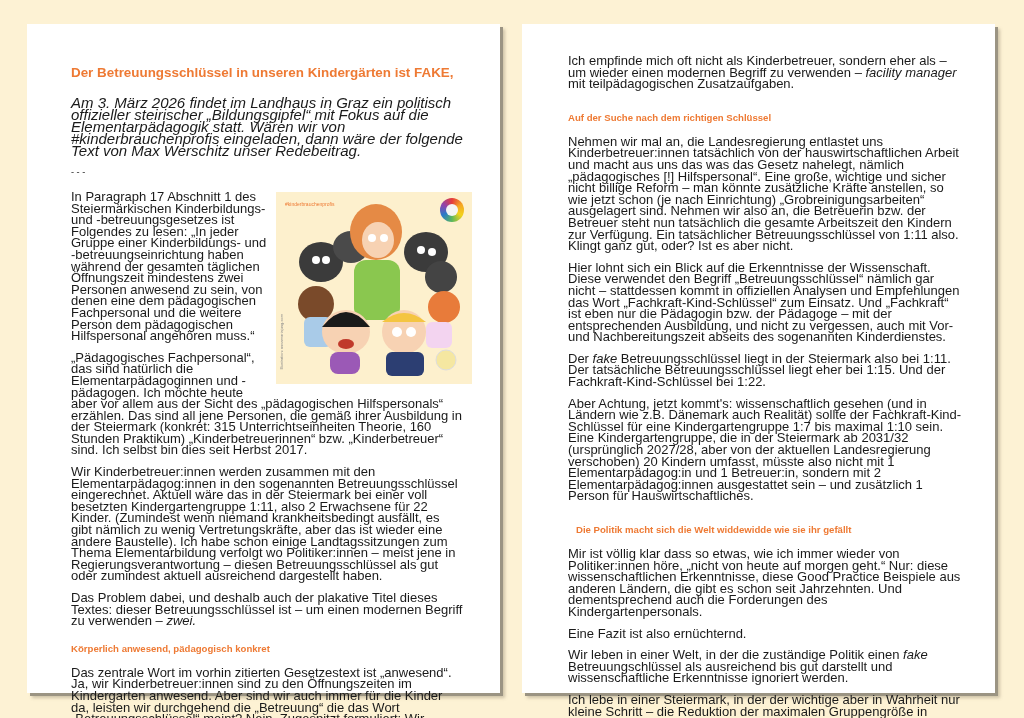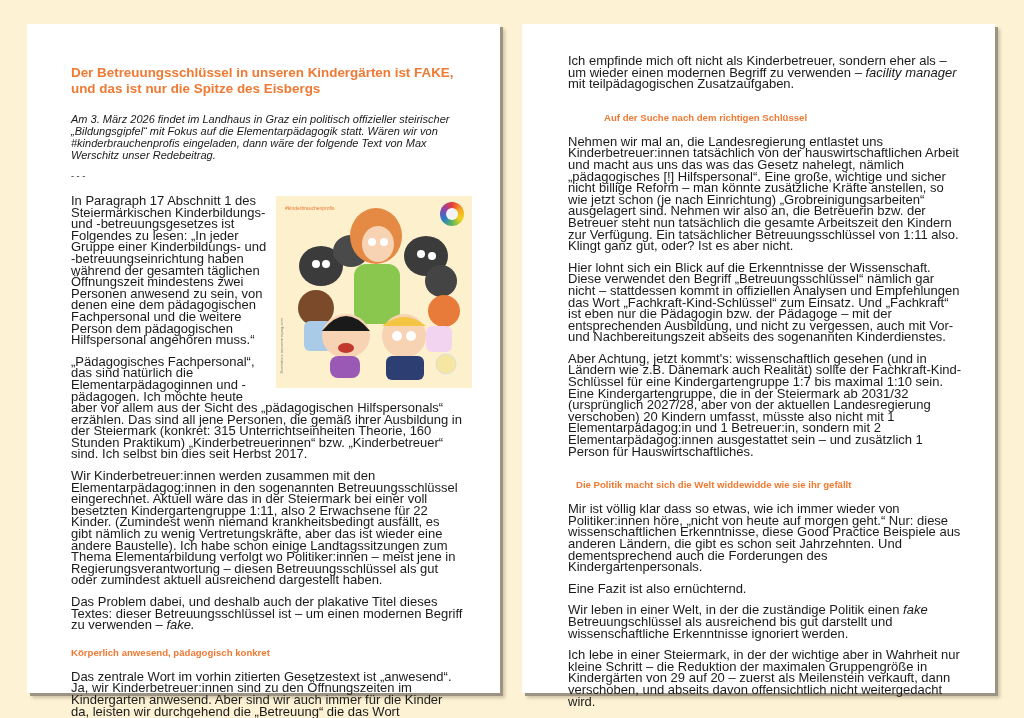--- a/index.html
+++ b/index.html
@@ -22,21 +22,21 @@
 
     .title {
       color: #ee7a34;
       font-weight: bold;
       font-size: 13.4px;
       line-height: 16px;
       margin: 10px 0 8px 0;
     }
     .intro {
       font-style: italic;
-      font-size: 11px;
+      font-size: 15px;
       line-height: 12px;
       margin: 16px 0 10px 0;
     }
     p {
       font-size: 13px;
       line-height: 11.6px;
       margin: 0 0 10px 0;
     }
     .sep { font-size: 9.2px; margin: 0 0 14px 0; }
     h2 {
@@ -76,21 +76,20 @@
       font-size: 4px; color: #888; writing-mode: vertical-rl; transform: rotate(180deg);
     }
     .illo-art { position: absolute; left: 0; top: 0; width: 196px; height: 192px; }
   </style>
 </head>
 <body>
 
 <div class="page" id="page-left">
   <div class="title">
     <span>Der Betreuungsschlüssel in unseren Kindergärten ist FAKE,</span><br>
-    <span>und das ist nur die Spitze des Eisbergs</span>
   </div>
   <div class="intro">Am 3. März 2026 findet im Landhaus in Graz ein politisch offizieller steirischer „Bildungsgipfel“ mit Fokus auf die Elementarpädagogik statt. Wären wir von #kinderbrauchenprofis eingeladen, dann wäre der folgende Text von Max Werschitz unser Redebeitrag.</div>
   <div class="sep">- - -</div>
 
   <div class="illustration">
     <svg class="illo-art" viewBox="0 0 196 192">
 
       <ellipse cx="45" cy="70" rx="22" ry="20" fill="#3b3b3b"></ellipse>
       <ellipse cx="75" cy="55" rx="18" ry="16" fill="#4a4a4a"></ellipse>
       <ellipse cx="150" cy="60" rx="22" ry="20" fill="#3b3b3b"></ellipse>
@@ -131,36 +130,39 @@
   </div>
 
   <p>In Paragraph 17 Abschnitt 1 des Steiermärkischen Kinderbildungs- und -betreuungsgesetzes ist Folgendes zu lesen: „In jeder Gruppe einer Kinderbildungs- und -betreuungseinrichtung haben während der gesamten täglichen Öffnungszeit mindestens zwei Personen anwesend zu sein, von denen eine dem pädagogischen Fachpersonal und die weitere Person dem pädagogischen Hilfspersonal angehören muss.“</p>
   <p>
     <span>„Pädagogisches Fachpersonal“, das sind natürlich die Elementarpädagoginnen und -pädagogen. Ich möchte heute aber vor allem aus der Sicht des „pädagogischen Hilfspersonals“ erzählen. Das sind all jene Personen, die gemäß ihrer Ausbildung in der Steiermark (konkret: 315 Unterrichtseinheiten Theorie, 160 Stunden Praktikum) </span><b>„Kinderbetreuerinnen“</b><span> bzw. </span><b>„Kinderbetreuer“</b><span> sind. Ich selbst bin dies seit Herbst 2017.</span>
   </p>
   <p>
     <span>Wir Kinderbetreuer:innen werden zusammen mit den Elementarpädagog:innen in den sogenannten </span><b>Betreuungsschlüssel</b><span> eingerechnet. Aktuell wäre das in der Steiermark bei einer voll besetzten Kindergartengruppe </span><b>1:11</b><span>, also 2 Erwachsene für 22 Kinder. (Zumindest wenn niemand krankheitsbedingt ausfällt, es gibt nämlich zu wenig Vertretungskräfte, aber das ist wieder eine andere Baustelle). Ich habe schon einige Landtagssitzungen zum Thema Elementarbildung verfolgt wo Politiker:innen – meist jene in Regierungsverantwortung – diesen Betreuungsschlüssel als gut oder zumindest aktuell ausreichend dargestellt haben.</span>
   </p>
   <p>
-    <span>Das Problem dabei, und deshalb auch der plakative Titel dieses Textes: </span><b>dieser Betreuungsschlüssel ist – um einen modernen Begriff zu verwenden – </b><b><i>fake.</i></b>
+    <span>Das Problem dabei, und deshalb auch der plakative Titel dieses Textes: </span><b>dieser Betreuungsschlüssel ist – um einen modernen Begriff zu verwenden – </b><b><i>zwei.</i></b>
   </p>
 
   <h2>Körperlich anwesend, pädagogisch konkret</h2>
   <p>Das zentrale Wort im vorhin zitierten Gesetzestext ist „anwesend“. Ja, wir Kinderbetreuer:innen sind zu den Öffnungszeiten im Kindergarten anwesend. Aber sind wir auch immer für die Kinder da, leisten wir durchgehend die „Betreuung“ die das Wort „Betreuungsschlüssel“ meint? Nein. Zugespitzt formuliert: Wir betreuen die Kinder wenn wir zwischendurch mal Zeit dafür haben. Ansonsten betreuen wir nämlich ganz viele andere Dinge – den Geschirrspüler, die Waschmaschine, den Putzfetzen, den Besen, das Staubtuch.</p>
 </div>
 
 <div class="page" id="page-right">
   <p>
     <span>Ich empfinde mich oft nicht als Kinderbetreuer, sondern eher als – um wieder einen modernen Begriff zu verwenden – </span><i>facility manager</i><span> mit teilpädagogischen Zusatzaufgaben.</span>
   </p>
 
-  <h2 style="margin-top:22px;margin-left:36px;">Auf der Suche nach dem richtigen Schlüssel</h2>
+  <h2 style="margin-top:22px;">Auf der Suche nach dem richtigen Schlüssel</h2>
   <p>Nehmen wir mal an, die Landesregierung entlastet uns Kinderbetreuer:innen tatsächlich von der hauswirtschaftlichen Arbeit und macht aus uns das was das Gesetz nahelegt, nämlich „pädagogisches [!] Hilfspersonal“. Eine große, wichtige und sicher nicht billige Reform – man könnte zusätzliche Kräfte anstellen, so wie jetzt schon (je nach Einrichtung) „Grobreinigungsarbeiten“ ausgelagert sind. Nehmen wir also an, die Betreuerin bzw. der Betreuer steht nun tatsächlich die gesamte Arbeitszeit den Kindern zur Verfügung. Ein tatsächlicher Betreuungsschlüssel von 1:11 also. Klingt ganz gut, oder? Ist es aber nicht.</p>
   <p>
     <span>Hier lohnt sich ein Blick auf die Erkenntnisse der Wissenschaft. Diese verwendet den Begriff „Betreuungsschlüssel“ nämlich gar nicht – stattdessen kommt in offiziellen Analysen und Empfehlungen das Wort </span><b>„Fachkraft-Kind-Schlüssel“</b><span> zum Einsatz. Und „Fachkraft“ ist eben nur die Pädagogin bzw. der Pädagoge – mit der entsprechenden Ausbildung, und nicht zu vergessen, auch mit Vor- und Nachbereitungszeit abseits des sogenannten Kinderdienstes.</span>
+  </p>
+  <p>
+    <b><span>Der </span><i>fake</i><span> Betreuungsschlüssel liegt in der Steiermark also bei 1:11. Der tatsächliche Betreuungsschlüssel liegt eher bei 1:15. Und der Fachkraft-Kind-Schlüssel bei 1:22.</span></b>
   </p>
   <p>Aber Achtung, jetzt kommt's: wissenschaftlich gesehen (und in Ländern wie z.B. Dänemark auch Realität) sollte der Fachkraft-Kind-Schlüssel für eine Kindergartengruppe 1:7 bis maximal 1:10 sein. Eine Kindergartengruppe, die in der Steiermark ab 2031/32 (ursprünglich 2027/28, aber von der aktuellen Landesregierung verschoben) 20 Kindern umfasst, müsste also nicht mit 1 Elementarpädagog:in und 1 Betreuer:in, sondern mit 2 Elementarpädagog:innen ausgestattet sein – und zusätzlich 1 Person für Hauswirtschaftliches.</p>
 
   <h2 style="margin-top:22px;margin-left:8px;">Die Politik macht sich die Welt widdewidde wie sie ihr gefällt</h2>
   <p>Mir ist völlig klar dass so etwas, wie ich immer wieder von Politiker:innen höre, „nicht von heute auf morgen geht.“ Nur: diese wissenschaftlichen Erkenntnisse, diese Good Practice Beispiele aus anderen Ländern, die gibt es schon seit Jahrzehnten. Und dementsprechend auch die Forderungen des Kindergartenpersonals.</p>
   <p>Eine Fazit ist also ernüchternd.</p>
   <p>
     <span>Wir leben in einer Welt, in der die zuständige Politik einen </span><i>fake</i><span> Betreuungschlüssel als ausreichend bis gut darstellt und wissenschaftliche Erkenntnisse ignoriert werden.</span>
   </p>
   <p>Ich lebe in einer Steiermark, in der der wichtige aber in Wahrheit nur kleine Schritt – die Reduktion der maximalen Gruppengröße in Kindergärten von 29 auf 20 – zuerst als Meilenstein verkauft, dann verschoben, und abseits davon offensichtlich nicht weitergedacht wird.</p>

